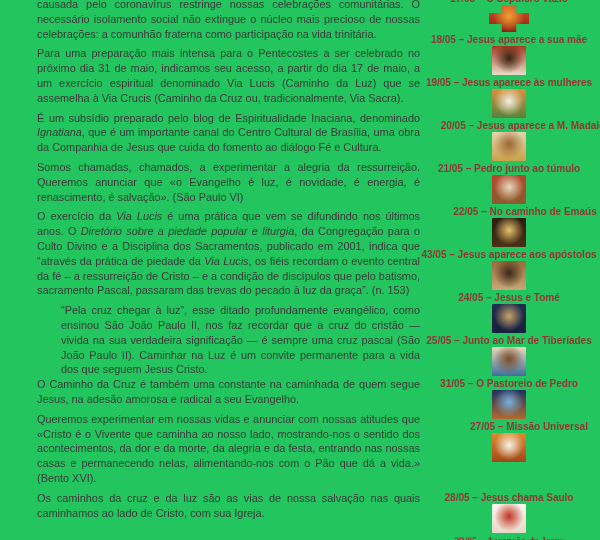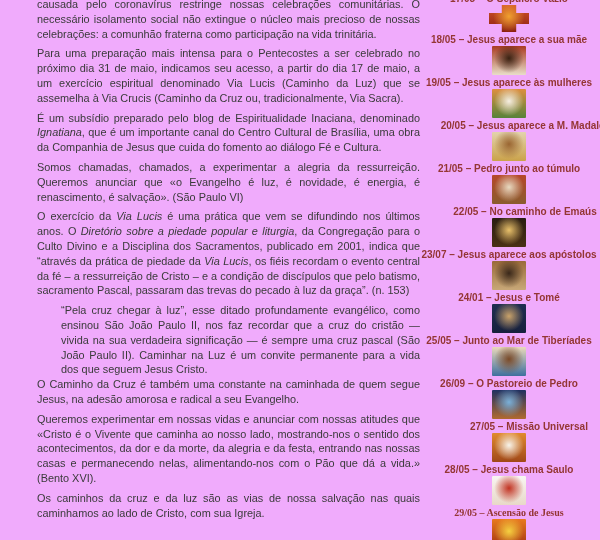--- a/index.html
+++ b/index.html
@@ -1,17 +1,17 @@
 <!DOCTYPE html>
 <html><head>
 <meta charset="utf-8">
 <style>
   html,body { margin:0; padding:0; background:#ffffff; }
   .page {
-    position:relative; width:600px; height:540px; background:#f0abfc;
+    position:relative; width:600px; height:540px; background:#22c55e;
     overflow:hidden; font-family:"Liberation Sans", sans-serif;
   }
   .article {
     position:absolute; left:37px; top:-3px; width:383px;
     color:#3a3a3a; font-size:10.9px; line-height:14.8px; text-align:justify;
   }
   .article p { margin:0 0 5px 0; }
   .article p.no-gap { margin-bottom:0;margin-left:24px; }
   .article span.it { font-style:italic; }
   .sidebar {
@@ -65,41 +65,41 @@
       </div>
       <div class="station">
         <div class="station-caption" style="color: rgb(148, 54, 52);">21/05 – Pedro junto ao túmulo</div>
         <div class="station-img" style="background: radial-gradient(circle at 50% 42%, rgb(232, 217, 192) 0%, rgba(232, 217, 192, 0) 62%), linear-gradient(rgb(181, 71, 42) 0%, rgb(138, 92, 46) 100%);"></div>
       </div>
       <div class="station">
         <div class="station-caption" style="color: rgb(148, 54, 52); padding-left: 32px;">22/05 – No caminho de Emaús</div>
         <div class="station-img" style="background: radial-gradient(circle at 50% 42%, rgb(232, 192, 106) 0%, rgba(232, 192, 106, 0) 62%), linear-gradient(rgb(42, 29, 18) 0%, rgb(74, 48, 21) 100%);"></div>
       </div>
       <div class="station">
-        <div class="station-caption" style="color: rgb(148, 54, 52);">23/07 – Jesus aparece aos apóstolos</div>
+        <div class="station-caption" style="color: rgb(148, 54, 52);">43/05 – Jesus aparece aos apóstolos</div>
         <div class="station-img" style="background: radial-gradient(circle at 50% 42%, rgb(58, 40, 26) 0%, rgba(58, 40, 26, 0) 62%), linear-gradient(rgb(154, 106, 58) 0%, rgb(200, 168, 120) 100%);"></div>
       </div>
       <div class="station">
-        <div class="station-caption" style="color: rgb(148, 54, 52);">24/01 – Jesus e Tomé</div>
+        <div class="station-caption" style="color: rgb(148, 54, 52);">24/05 – Jesus e Tomé</div>
         <div class="station-img" style="background: radial-gradient(circle at 50% 42%, rgb(201, 162, 106) 0%, rgba(201, 162, 106, 0) 62%), linear-gradient(rgb(31, 45, 80) 0%, rgb(23, 32, 60) 100%);"></div>
       </div>
       <div class="station">
         <div class="station-caption" style="color: rgb(148, 54, 52);">25/05 – Junto ao Mar de Tiberíades</div>
         <div class="station-img" style="background: radial-gradient(circle at 50% 42%, rgb(122, 74, 40) 0%, rgba(122, 74, 40, 0) 62%), linear-gradient(rgb(234, 217, 187) 0%, rgb(63, 111, 158) 100%);"></div>
       </div>
       <div class="station">
-        <div class="station-caption" style="color: rgb(148, 54, 52);">26/09 – O Pastoreio de Pedro</div>
+        <div class="station-caption" style="color: rgb(148, 54, 52);">31/05 – O Pastoreio de Pedro</div>
         <div class="station-img" style="background: radial-gradient(circle at 50% 42%, rgb(122, 176, 216) 0%, rgba(122, 176, 216, 0) 62%), linear-gradient(rgb(32, 48, 96) 0%, rgb(176, 106, 48) 100%);"></div>
       </div>
       <div class="station">
         <div class="station-caption" style="color: rgb(148, 54, 52); margin-left: 40px;">27/05 – Missão Universal</div>
         <div class="station-img" style="background: radial-gradient(circle at 50% 42%, rgb(248, 244, 234) 0%, rgba(248, 244, 234, 0) 62%), linear-gradient(rgb(224, 138, 47) 0%, rgb(160, 72, 24) 100%);"></div>
       </div>
       <div class="station">
-        <div class="station-caption" style="color: rgb(148, 54, 52);">28/05 – Jesus chama Saulo</div>
+        <div class="station-caption" style="color: rgb(148, 54, 52); margin-top: 28px;">28/05 – Jesus chama Saulo</div>
         <div class="station-img" style="background: radial-gradient(circle at 50% 42%, rgb(194, 51, 34) 0%, rgba(194, 51, 34, 0) 62%), linear-gradient(rgb(248, 246, 242) 0%, rgb(232, 216, 200) 100%);"></div>
       </div>
       <div class="station">
         <div class="station-caption" style="color: rgb(148, 54, 52); font-family: Liberation Serif, serif;">29/05 – Ascensão de Jesus</div>
         <div class="station-img" style="background: radial-gradient(circle at 50% 42%, rgb(245, 208, 64) 0%, rgba(245, 208, 64, 0) 62%), linear-gradient(rgb(232, 122, 32) 0%, rgb(160, 48, 16) 100%);"></div>
       </div>
     </div>
 </div>
 
 </body></html>

